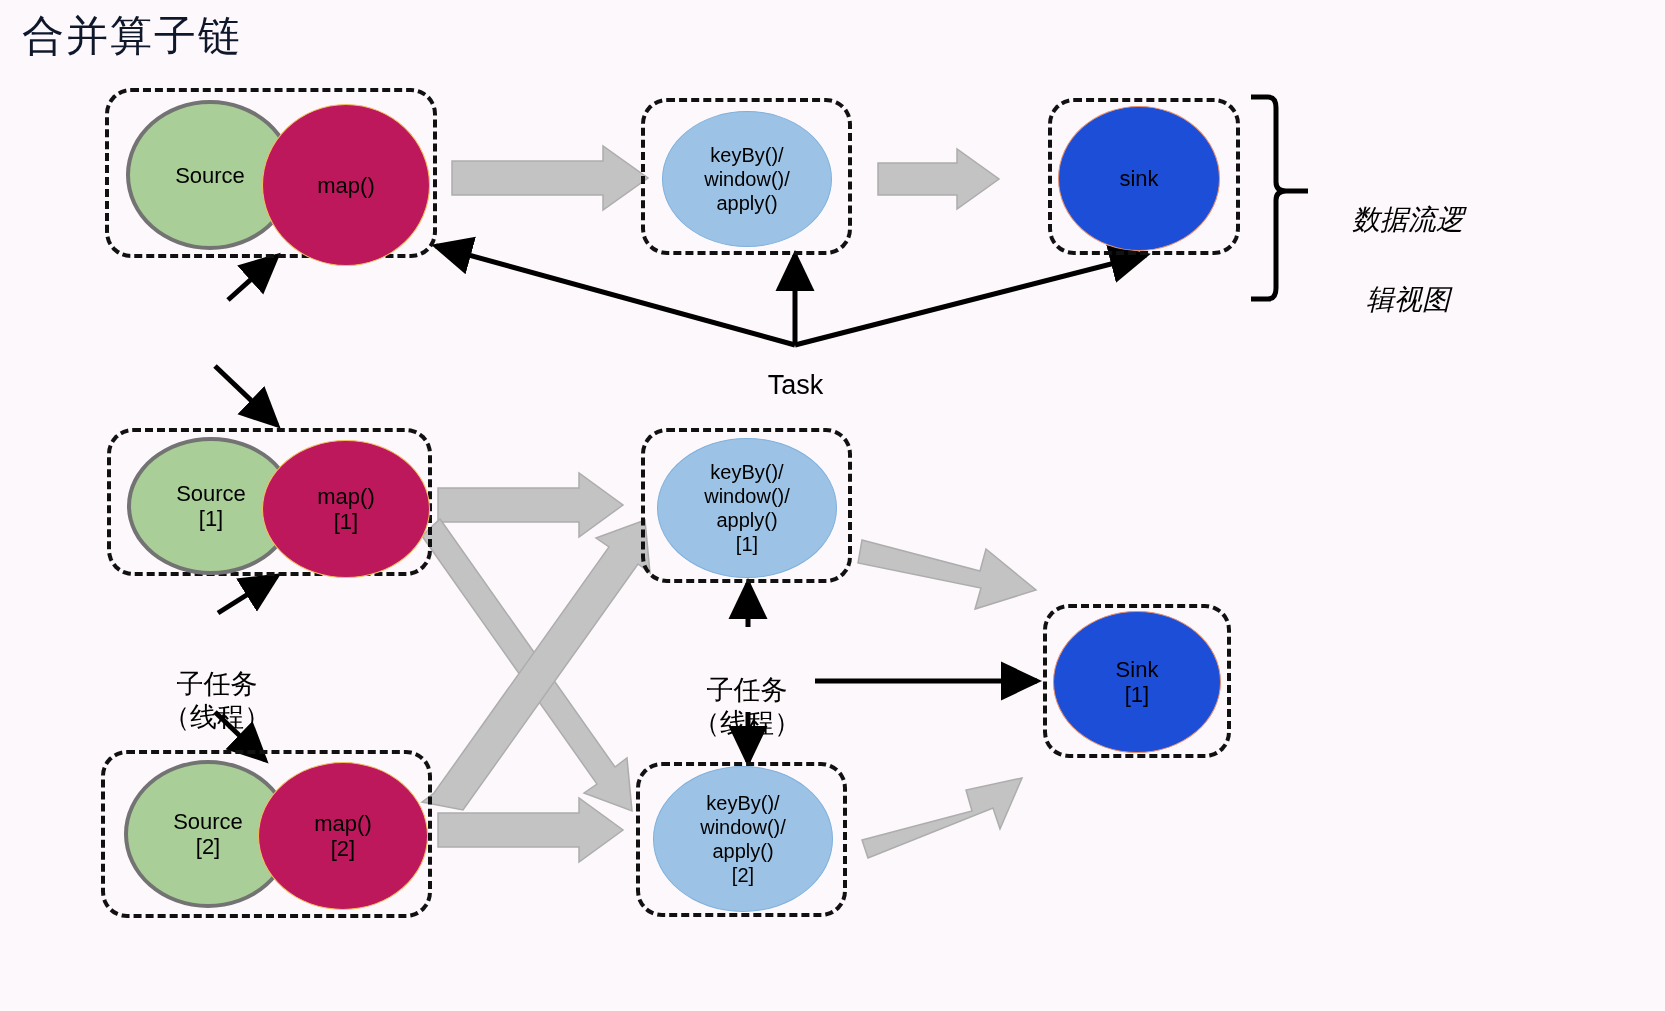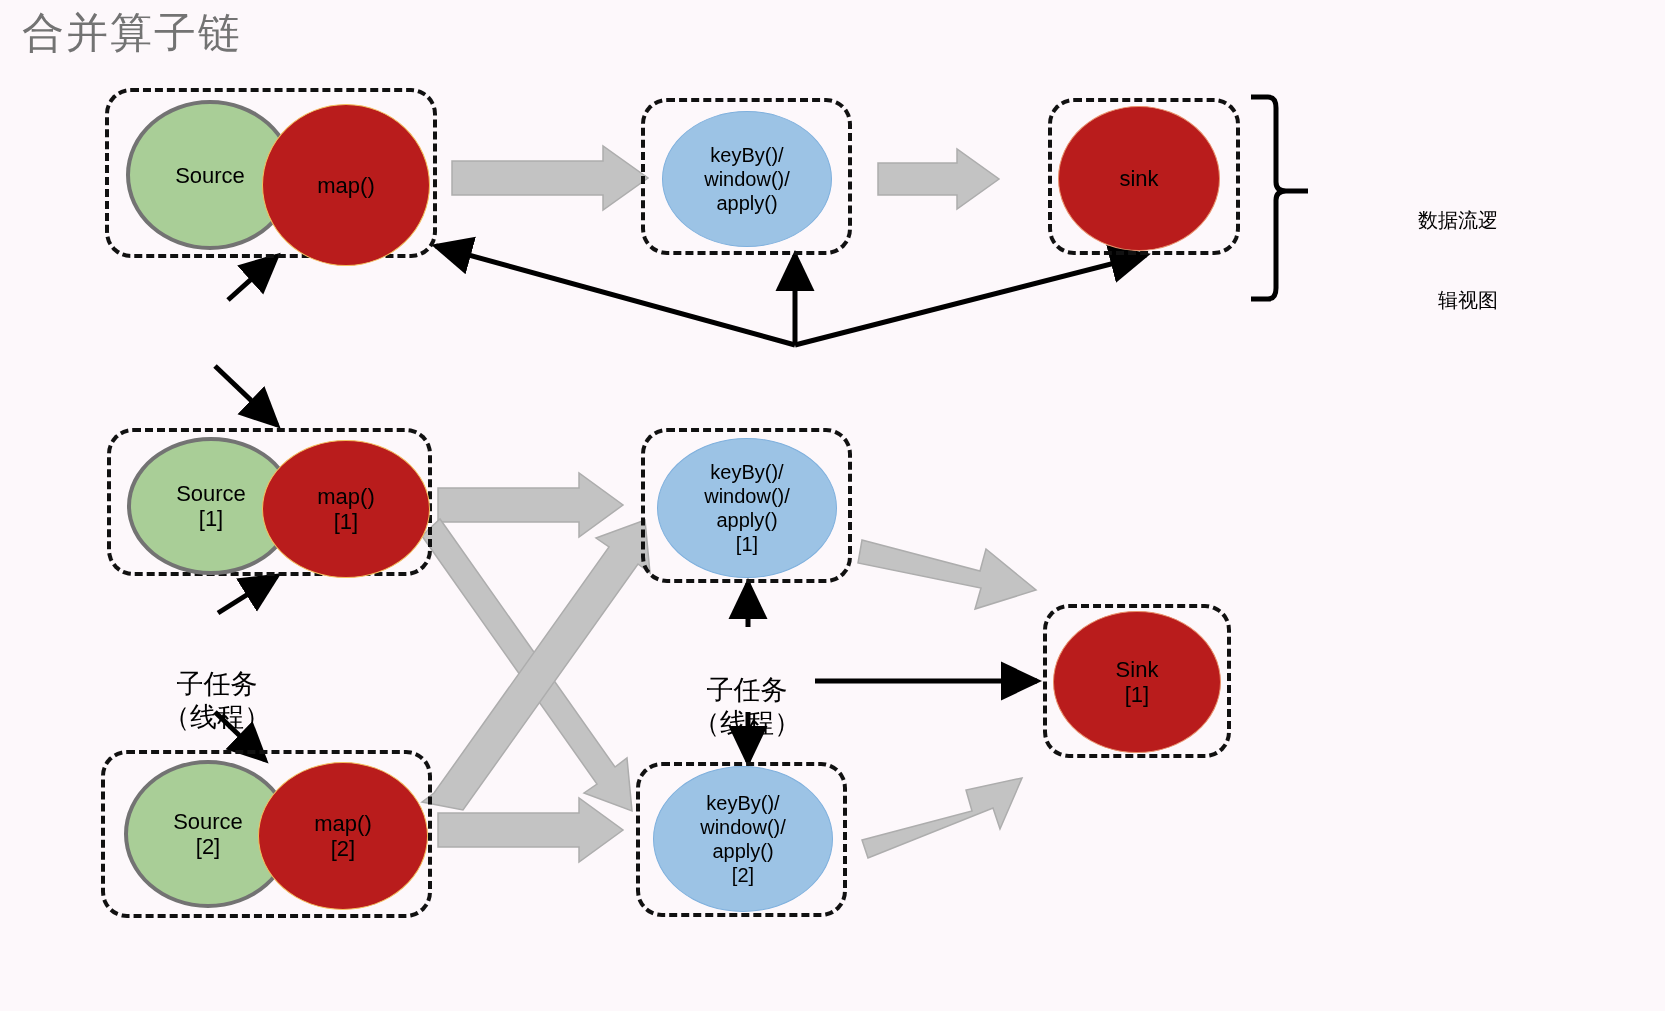--- a/index.html
+++ b/index.html
@@ -8,23 +8,23 @@
     background:#fdf8fb;
     font-family:"Liberation Sans","DejaVu Sans",sans-serif;
     overflow:hidden;
     position:relative;
   }
   #stage{position:absolute;left:0;top:0;width:1665px;height:1011px;}
   #wires{position:absolute;left:0;top:0;width:1665px;height:1011px;}
 
   .title{
     position:absolute;left:22px;top:12px;
-    font-family:Liberation Mono, monospace;
+    font-family:Liberation Serif, serif;
     font-size:42px;line-height:48px;
-    color:#737373;font-weight:400;letter-spacing:2px;
+    color:#0f172a;font-weight:400;letter-spacing:2px;
     white-space:nowrap;
   }
 
   
   .taskbox{
     position:absolute;
     border:4px dashed #111111;
     border-radius:26px;
     box-sizing:border-box;
     background:transparent;
@@ -36,23 +36,23 @@
     border-radius:50%;
     box-sizing:border-box;
     display:flex;align-items:center;justify-content:center;
     text-align:center;
     color:#000;
     font-size:22px;
     line-height:25px;
     white-space:pre-line;
   }
   .node.green{background:#a9ce97;border:4px solid #737373;}
-  .node.yellow{background:#b91c1c;border:1px solid #f3bf5e;}
+  .node.yellow{background:#be185d;border:1px solid #f3bf5e;}
   .node.blue{background:#9cc3e5;border:1px solid #7fb0dd;}
-  .node.orange{background:#b91c1c;border:1px solid #e8906a;}
+  .node.orange{background:#1d4ed8;border:1px solid #e8906a;}
 
   .node span{display:block;}
 
   
   .label{
     position:absolute;
     font-size:27px;line-height:33px;
     color:#000;
     white-space:pre-line;
     text-align:center;
@@ -160,25 +160,28 @@
     <span>keyBy()/
 window()/
 apply()</span>
   </div>
 
   <div class="taskbox" style="left:1048px;top:98px;width:192px;height:157px;"></div>
   <div class="node orange" style="left:1058px;top:106px;width:162px;height:145px;">
     <span>sink</span>
   </div>
 
-  <div class="label cjk" style="left:1318px;top:160px;width:180px;text-align:right;line-height:40px;font-size:20px;">
+  <div class="label cjk" style="left:1318px;top:160px;width:180px;text-align:center;line-height:40px;font-size:28px;font-style:italic;">
     <span>数据流逻</span><br>
     <span>辑视图</span>
   </div>
 
+  <div class="label" style="left:738px;top:336px;width:115px;">
+    <span>Task</span>
+  </div>
 
   <div class="taskbox" style="left:107px;top:428px;width:325px;height:148px;"></div>
   <div class="node green" style="left:127px;top:437px;width:168px;height:138px;">
     <span>Source
 [1]</span>
   </div>
   <div class="node yellow" style="left:262px;top:440px;width:168px;height:138px;">
     <span>map()
 [1]</span>
   </div>

